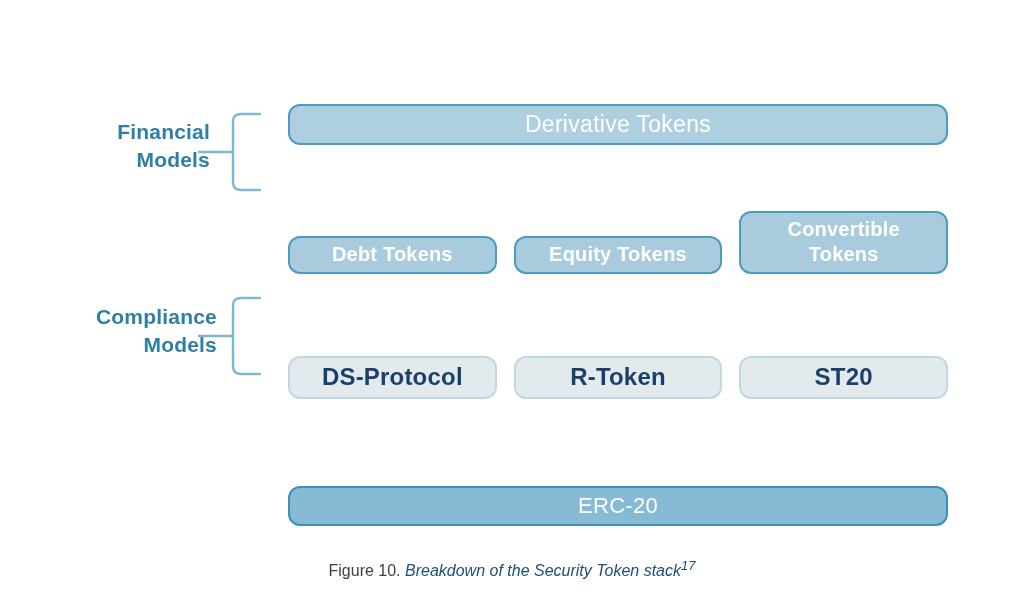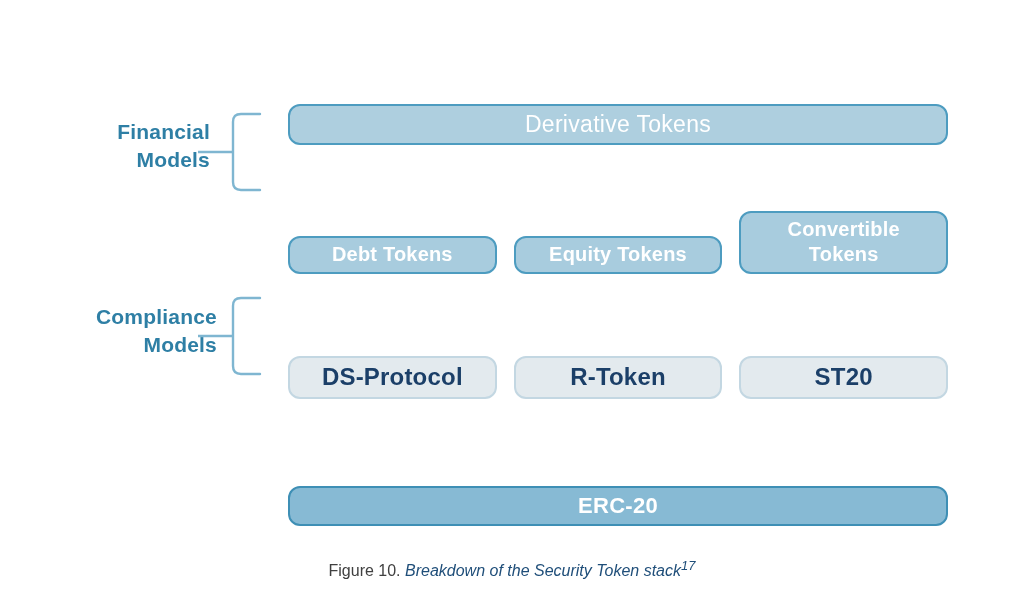--- a/index.html
+++ b/index.html
@@ -99,21 +99,21 @@
     color: #1B3F68;
     font-size: 24px;
     font-weight: bold;
     letter-spacing: 0.2px;
   }
   .tier-base {
     background: #87BAD4;
     border: 2px solid #3E8FB5;
     color: #ffffff;
     font-size: 22px;
-    font-weight: bold;
+    font-weight: normal;
     letter-spacing: 0.3px;
   }
 
   
   #caption {
     position: absolute;
     left: 0;
     top: 558px;
     width: 1024px;
     text-align: center;

